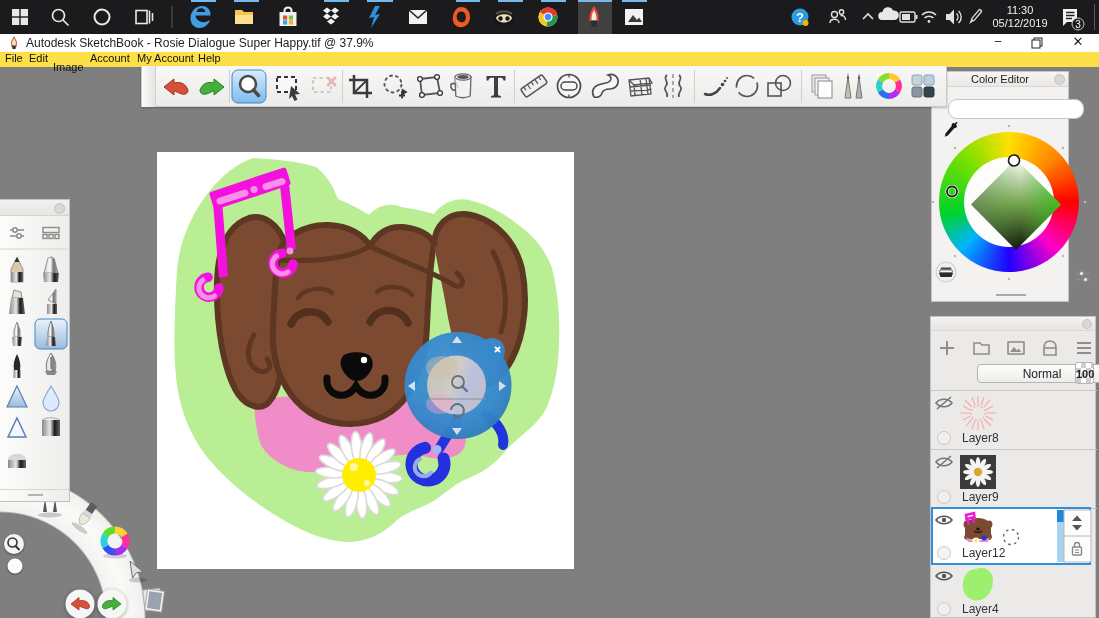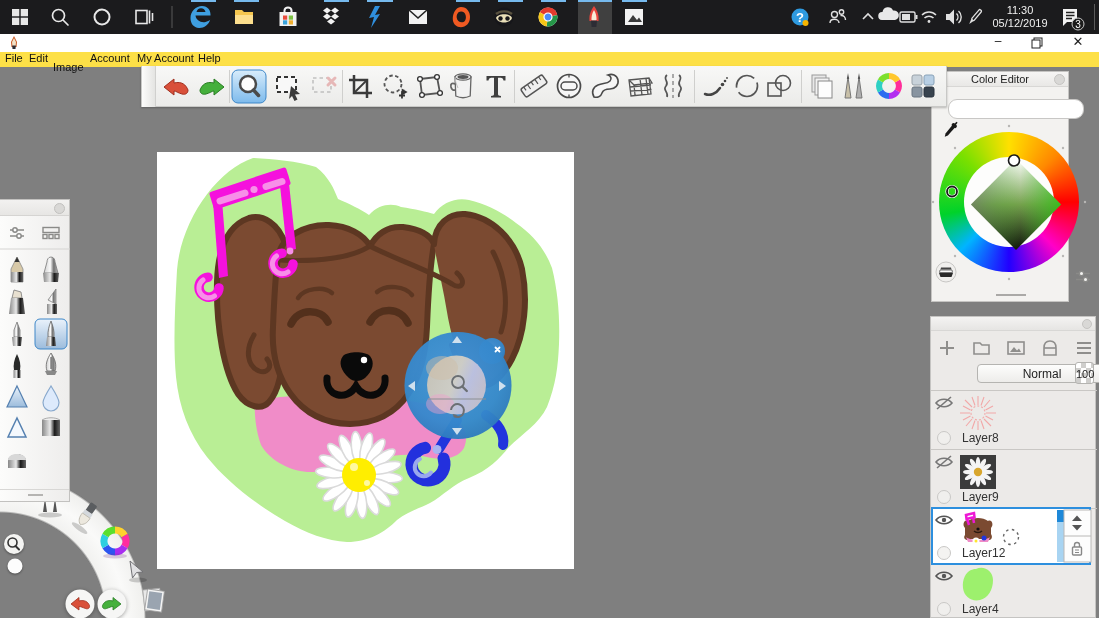--- a/index.html
+++ b/index.html
@@ -59,21 +59,21 @@
 #layerspanel .hdr { position:absolute; left:0; top:0; width:100%; height:14px;
   background:linear-gradient(#f4f3f2,#e6e5e3); border-bottom:1px solid #d8d7d5; }
 #layerspanel .hdr .circ { position:absolute; right:3px; top:2px; width:10px; height:10px; border-radius:50%; background:#d9d8d6; border:1px solid #c5c4c2; }
 #normalbox { position:absolute; left:9px; top:47px; width:130px; height:19px; border:1px solid #b5b4b1; border-radius:4px;
   background:linear-gradient(#fdfdfc,#edecea); font-size:12px; color:#222; text-align:center; line-height:18px;margin-left:37px; }
 #opacitybox { position:absolute; left:144px; top:45px; width:19px; height:22px; border:1px solid #b5b4b1; border-radius:3px;
   background:
     linear-gradient(45deg, #cfcecc 25%, transparent 25%, transparent 75%, #cfcecc 75%),
     linear-gradient(45deg, #cfcecc 25%, #fff 25%, #fff 75%, #cfcecc 75%);
   background-size:10px 10px; background-position:0 0, 5px 5px;
-  font-size:11px; color:#222; text-align:center; line-height:22px; }
+  font-size:11px; color:#222; text-align:center; line-height:22px;font-weight:bold; }
 </style>
 </head>
 <body>
 
 <div id="taskbar">
   <div class="activebg" style="left:578px; width:34px;"></div>
   <div class="ind" style="left:191px; width:25px;"></div>
   <div class="ind" style="left:234px; width:25px;"></div>
   <div class="ind" style="left:324px; width:25px;"></div>
   <div class="ind" style="left:367px; width:26px;"></div>
@@ -222,20 +222,21 @@
     <text x="32" y="27" text-anchor="middle" font-size="11" fill="#f0f0f0">05/12/2019</text>
   </svg>
 </div>
 
 <div id="titlebar">
   <svg class="abs" style="left:7px; top:2px;" width="14" height="14" viewBox="0 0 14 14">
     <polygon points="7,0 10,6 9.5,11 4.5,11 4,6" fill="#c9561f"></polygon>
     <polygon points="7,2 9,6 8.6,10 5.4,10 5,6" fill="#f2e2c8"></polygon>
     <polygon points="5.2,9.5 8.8,9.5 8.5,13 5.5,13" fill="#2c2c34"></polygon>
   </svg>
+  <div class="ttext">Autodesk SketchBook - Rosie Dialogue Super Happy.tif @ 37.9%</div>
   <div class="winbtn" style="left:991px;">–</div>
   <svg class="abs" style="left:1031px; top:3px;" width="12" height="12" viewBox="0 0 12 12">
     <rect x="3" y="1" width="8" height="8" fill="none" stroke="#222" stroke-width="1"></rect>
     <rect x="1" y="3" width="8" height="8" fill="#fff" stroke="#222" stroke-width="1"></rect>
   </svg>
   <div class="winbtn" style="left:1071px; font-size:13px;">✕</div>
 </div>
 
 <div id="menubar">
   <span style="left:5px;">File</span>

